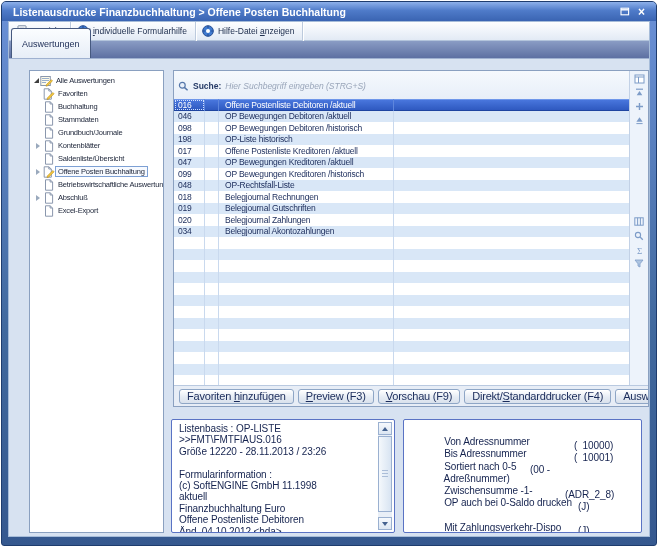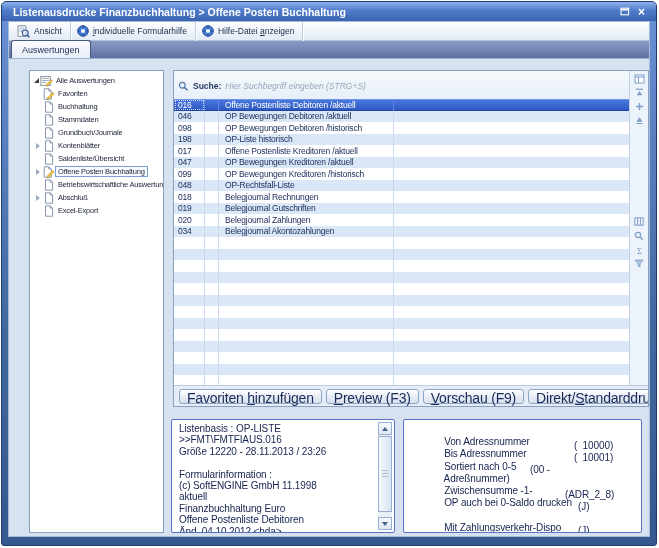--- a/index.html
+++ b/index.html
@@ -25,21 +25,21 @@
   
   .toolbar{position:absolute;left:0;top:0;right:0;height:19px;display:flex;align-items:center;
     background:linear-gradient(180deg,#fdfeff,#e2eaf5);border-bottom:1px solid #b3c4db;padding-left:4px;}
   .tbtn{display:flex;align-items:center;gap:4px;height:30px;padding:0 8px 0 4px;margin-right:2px;
     border:0;background:transparent;font-family:inherit;font-size:8.5px;color:#20304f;
     border-right:1px solid #bccadd;box-shadow:1px 0 0 #fff;}
 
   
   .tabband{position:absolute;left:0;top:19px;right:0;height:18px;display:flex;align-items:flex-end;
     background:linear-gradient(180deg,#8a9cc4,#5d70a2);border-bottom:1px solid #9fb1d0;}
-  .tab{height:18px;margin-left:2px;padding:0 10px;display:flex;align-items:center;
+  .tab{height:30px;margin-left:2px;padding:0 10px;display:flex;align-items:center;
     background:linear-gradient(180deg,#fbfdff,#e7eef7);border:1px solid #46597f;border-bottom:0;
     border-radius:3px 3px 0 0;font-size:9px;color:#1c2c55;text-align:center;}
 
   .main{position:absolute;left:0;top:37px;right:0;bottom:0;background:#d7e2f1;}
 
   
   .tree{position:absolute;left:20px;top:11px;width:135px;height:463px;background:#fff;
     border:1px solid #8aa0c0;overflow:hidden;padding-top:3px;}
   .titem{display:flex;align-items:center;height:13px;font-size:7.5px;letter-spacing:-0.2px;
     color:#1c2438;white-space:nowrap;}
@@ -80,21 +80,21 @@
   .row.sel .cell{border-right-color:#5e86dd;}
   .row.sel .c-fnr{outline:1px dotted #cfe0ff;outline-offset:-2px;}
   .strip{position:absolute;right:0;top:0;bottom:21px;width:19px;background:#edf3fb;
     border-left:1px solid #c2d1e6;}
   .sgrp{display:flex;flex-direction:column;align-items:center;gap:3px;}
   .sgrp.top{margin-top:2px;}
   .sgrp.bot{position:absolute;top:145px;left:0;right:0;}
   .sic{width:13px;height:11px;display:flex;align-items:center;justify-content:center;}
   .tfoot{position:absolute;left:0;right:0;bottom:0;height:21px;display:flex;align-items:center;gap:4px;
     padding-left:5px;background:#e7edf6;border-top:1px solid #b9c9e0;}
-  .abtn{height:15px;padding:0 7px;font-family:inherit;font-size:14px;letter-spacing:-0.2px;color:#1a2b5a;
+  .abtn{height:15px;padding:0 7px;font-family:inherit;font-size:11px;letter-spacing:-0.2px;color:#1a2b5a;
     background:linear-gradient(180deg,#ffffff,#e6ecf4 55%,#d9e1ec);border:1px solid #8ea6c6;border-radius:3px;
     box-shadow:inset 0 1px 0 rgba(255,255,255,.8);white-space:nowrap;}
 
   
   .ipanel{position:absolute;top:360px;height:114px;background:#fff;border:1px solid #5a73c4;
     border-radius:2px;overflow:hidden;font-size:10px;color:#15234f;letter-spacing:-0.1px;}
   .ileft{left:162px;width:224px;padding:3px 20px 0 7px;}
   .iright{left:394px;width:239px;padding:4px 6px 0 8px;}
   .il-line{height:11.4px;line-height:11.4px;white-space:pre;overflow:hidden;}
   .ir-line{position:relative;height:12.2px;line-height:12.2px;white-space:pre;}

